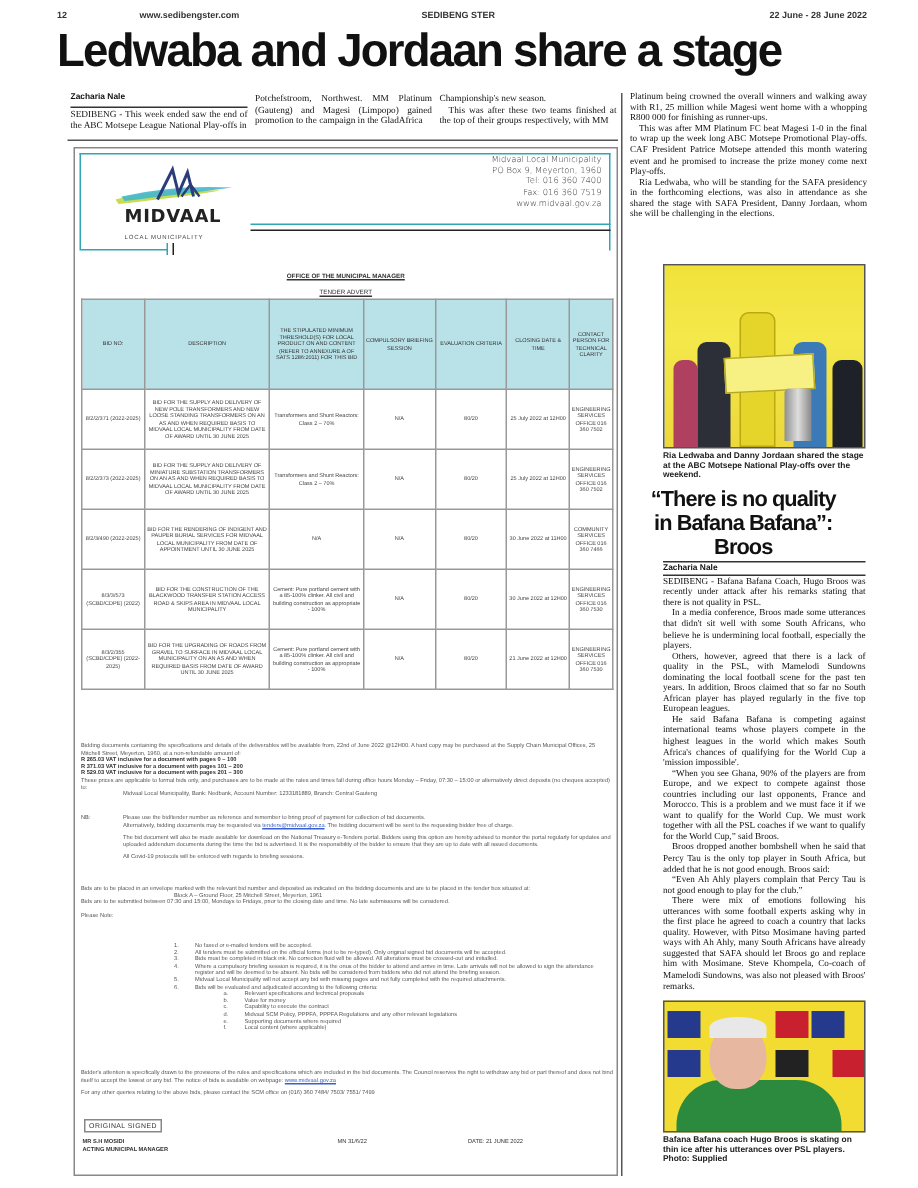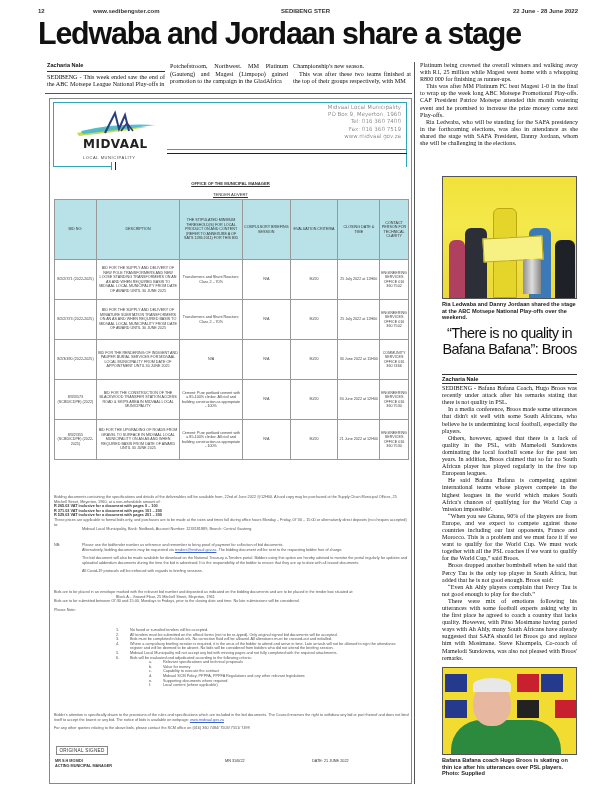--- a/index.html
+++ b/index.html
@@ -67,21 +67,21 @@
 
   
   .rcol { position: absolute; left: 420px; width: 155px; font-size: 6.1px; line-height: 7.1px; text-align: justify; }
   .rcol p { text-indent: 6px; }
   .rcol p.noind { text-indent: 0; }
   .photo1 { position: absolute; top: 176px; left: 442px; width: 135px; height: 123px; background: linear-gradient(180deg, #f1e23a 0%, #f4e84b 40%, #ecd83a 100%); border: 0.5px solid #555; overflow: hidden; }
   .photo1 .p { position: absolute; bottom: 0; border-radius: 6px 6px 0 0; }
   .photo1 .cheque { position: absolute; top: 60px; left: 40px; width: 60px; height: 24px; background: #f7f184; border: 0.6px solid #b8a820; transform: rotate(-3deg); }
   .photo1 .trophy { position: absolute; top: 82px; left: 80px; width: 18px; height: 35px; background: linear-gradient(90deg, #8f8f8f, #dedede, #888); border-radius: 3px 3px 0 0; }
   .cap1 { position: absolute; top: 301px; left: 442px; width: 135px; font-family: "Liberation Sans", sans-serif; font-weight: bold; font-size: 5.6px; line-height: 6.6px; color: #222; }
-  .subhead { position: absolute; top: 325px; left: 442px; width: 135px; text-align: center; font-family: "Liberation Sans", sans-serif; font-weight: normal; font-size: 14.5px; line-height: 16px; letter-spacing: -0.6px; color: #111; }
+  .subhead { position: absolute; top: 325px; left: 428px; width: 135px; text-align: center; font-family: "Liberation Sans", sans-serif; font-weight: bold; font-size: 14.5px; line-height: 16px; letter-spacing: -0.6px; color: #111; }
   .byline2 { font-family: "Liberation Sans", sans-serif; font-weight: bold; font-size: 5.6px; border-top: 0.8px solid #333; border-bottom: 0.8px solid #333; padding: 0.5px 0; margin-bottom: 1px; }
   .photo2 { position: absolute; top: 667px; left: 442px; width: 135px; height: 88px; background: #f3dc32; border: 0.5px solid #555; overflow: hidden; }
   .photo2 .bd { position: absolute; width: 22px; height: 18px; }
   .photo2 .man { position: absolute; left: 30px; top: 14px; width: 38px; height: 44px; border-radius: 50% 50% 45% 45%; background: #e7b79f; }
   .photo2 .hair { position: absolute; left: 30px; top: 10px; width: 38px; height: 14px; border-radius: 50% 50% 0 0; background: #e8e8e8; }
   .photo2 .shirt { position: absolute; left: 8px; top: 52px; width: 110px; height: 40px; border-radius: 30px 30px 0 0; background: #2c8a3e; }
   .cap2 { position: absolute; top: 757px; left: 442px; width: 135px; font-family: "Liberation Sans", sans-serif; font-weight: bold; font-size: 5.6px; line-height: 6.6px; color: #222; }
 </style>
 </head>
 <body>

